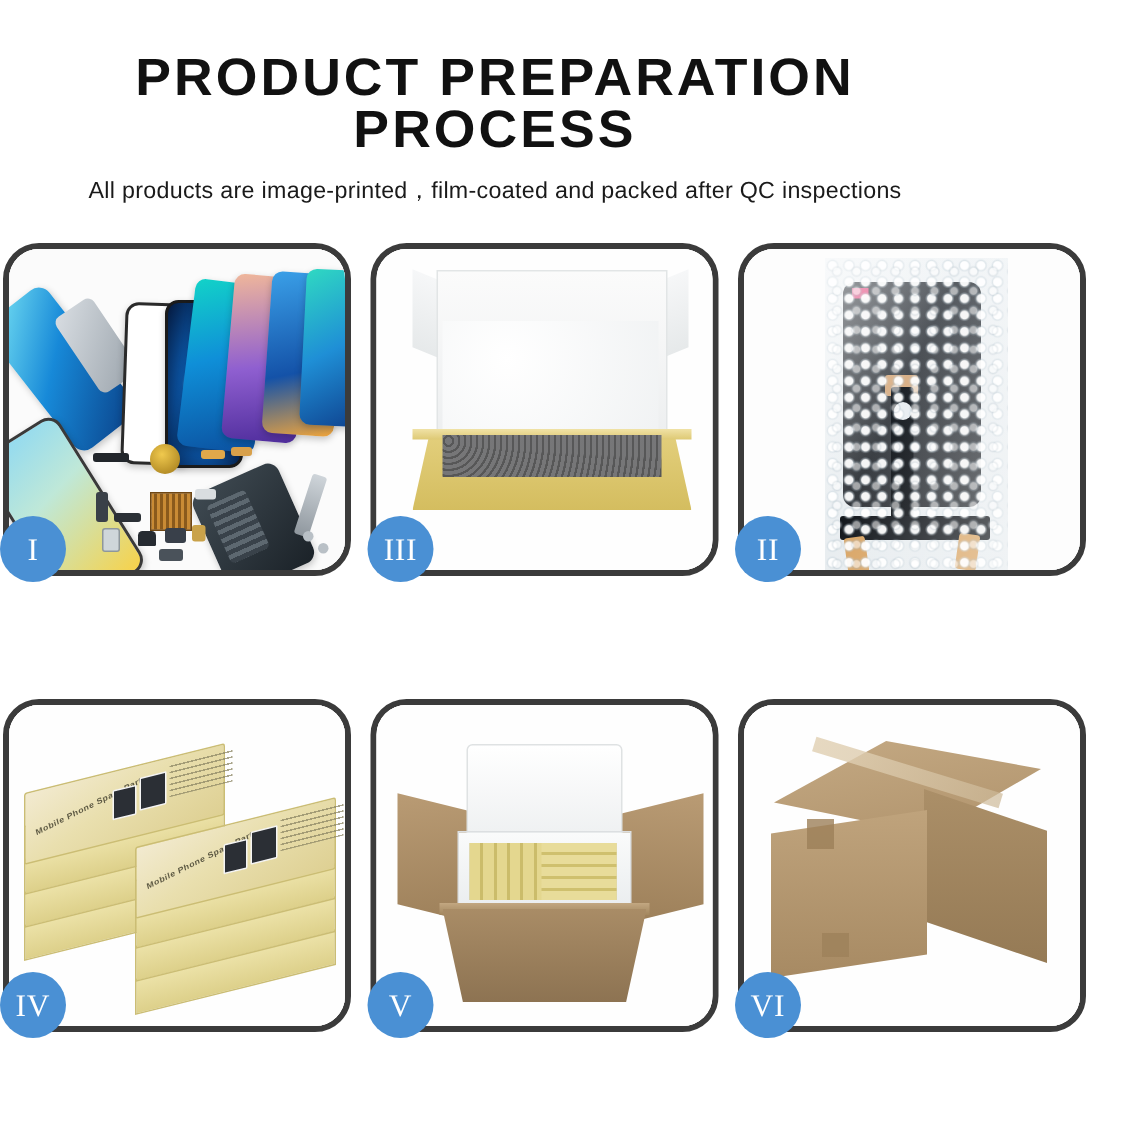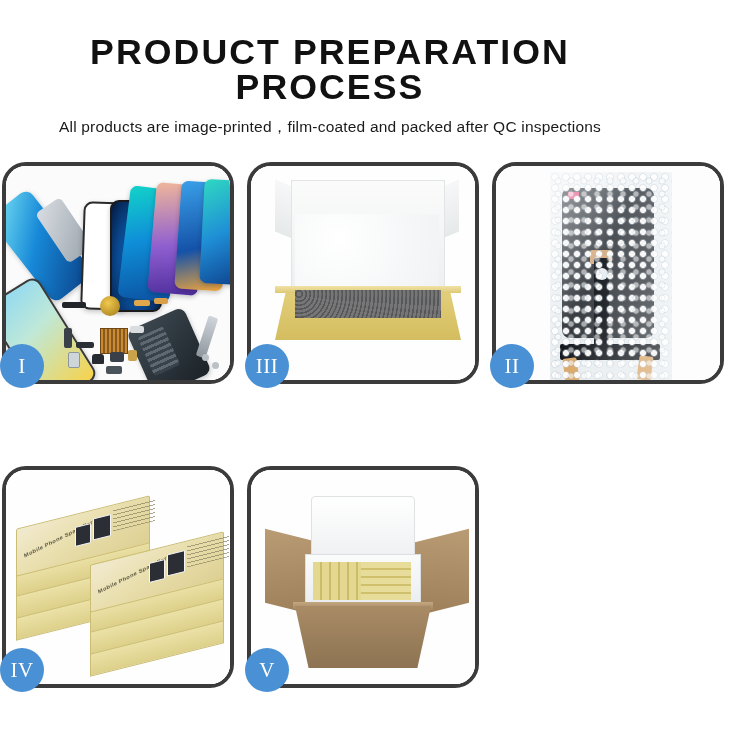--- a/index.html
+++ b/index.html
@@ -333,15 +333,28 @@
           <div class="v-foambox"></div>
           <div class="v-yellow"></div>
           <div class="v-yellow2"></div>
           <div class="v-rim"></div>
           <div class="v-body"></div>
         </div>
       </div>
       <div class="badge">V</div>
     </div>
 
+    <div class="panel">
+      <div class="panel-clip">
+        <div class="scene-vi">
+          <div class="c-top"></div>
+          <div class="c-side"></div>
+          <div class="c-front"></div>
+          <div class="c-tape"></div>
+          <div class="c-tab1"></div>
+          <div class="c-tab2"></div>
+        </div>
+      </div>
+      <div class="badge">VI</div>
+    </div>
 
   </div>
 </div>
 
 </body></html>

